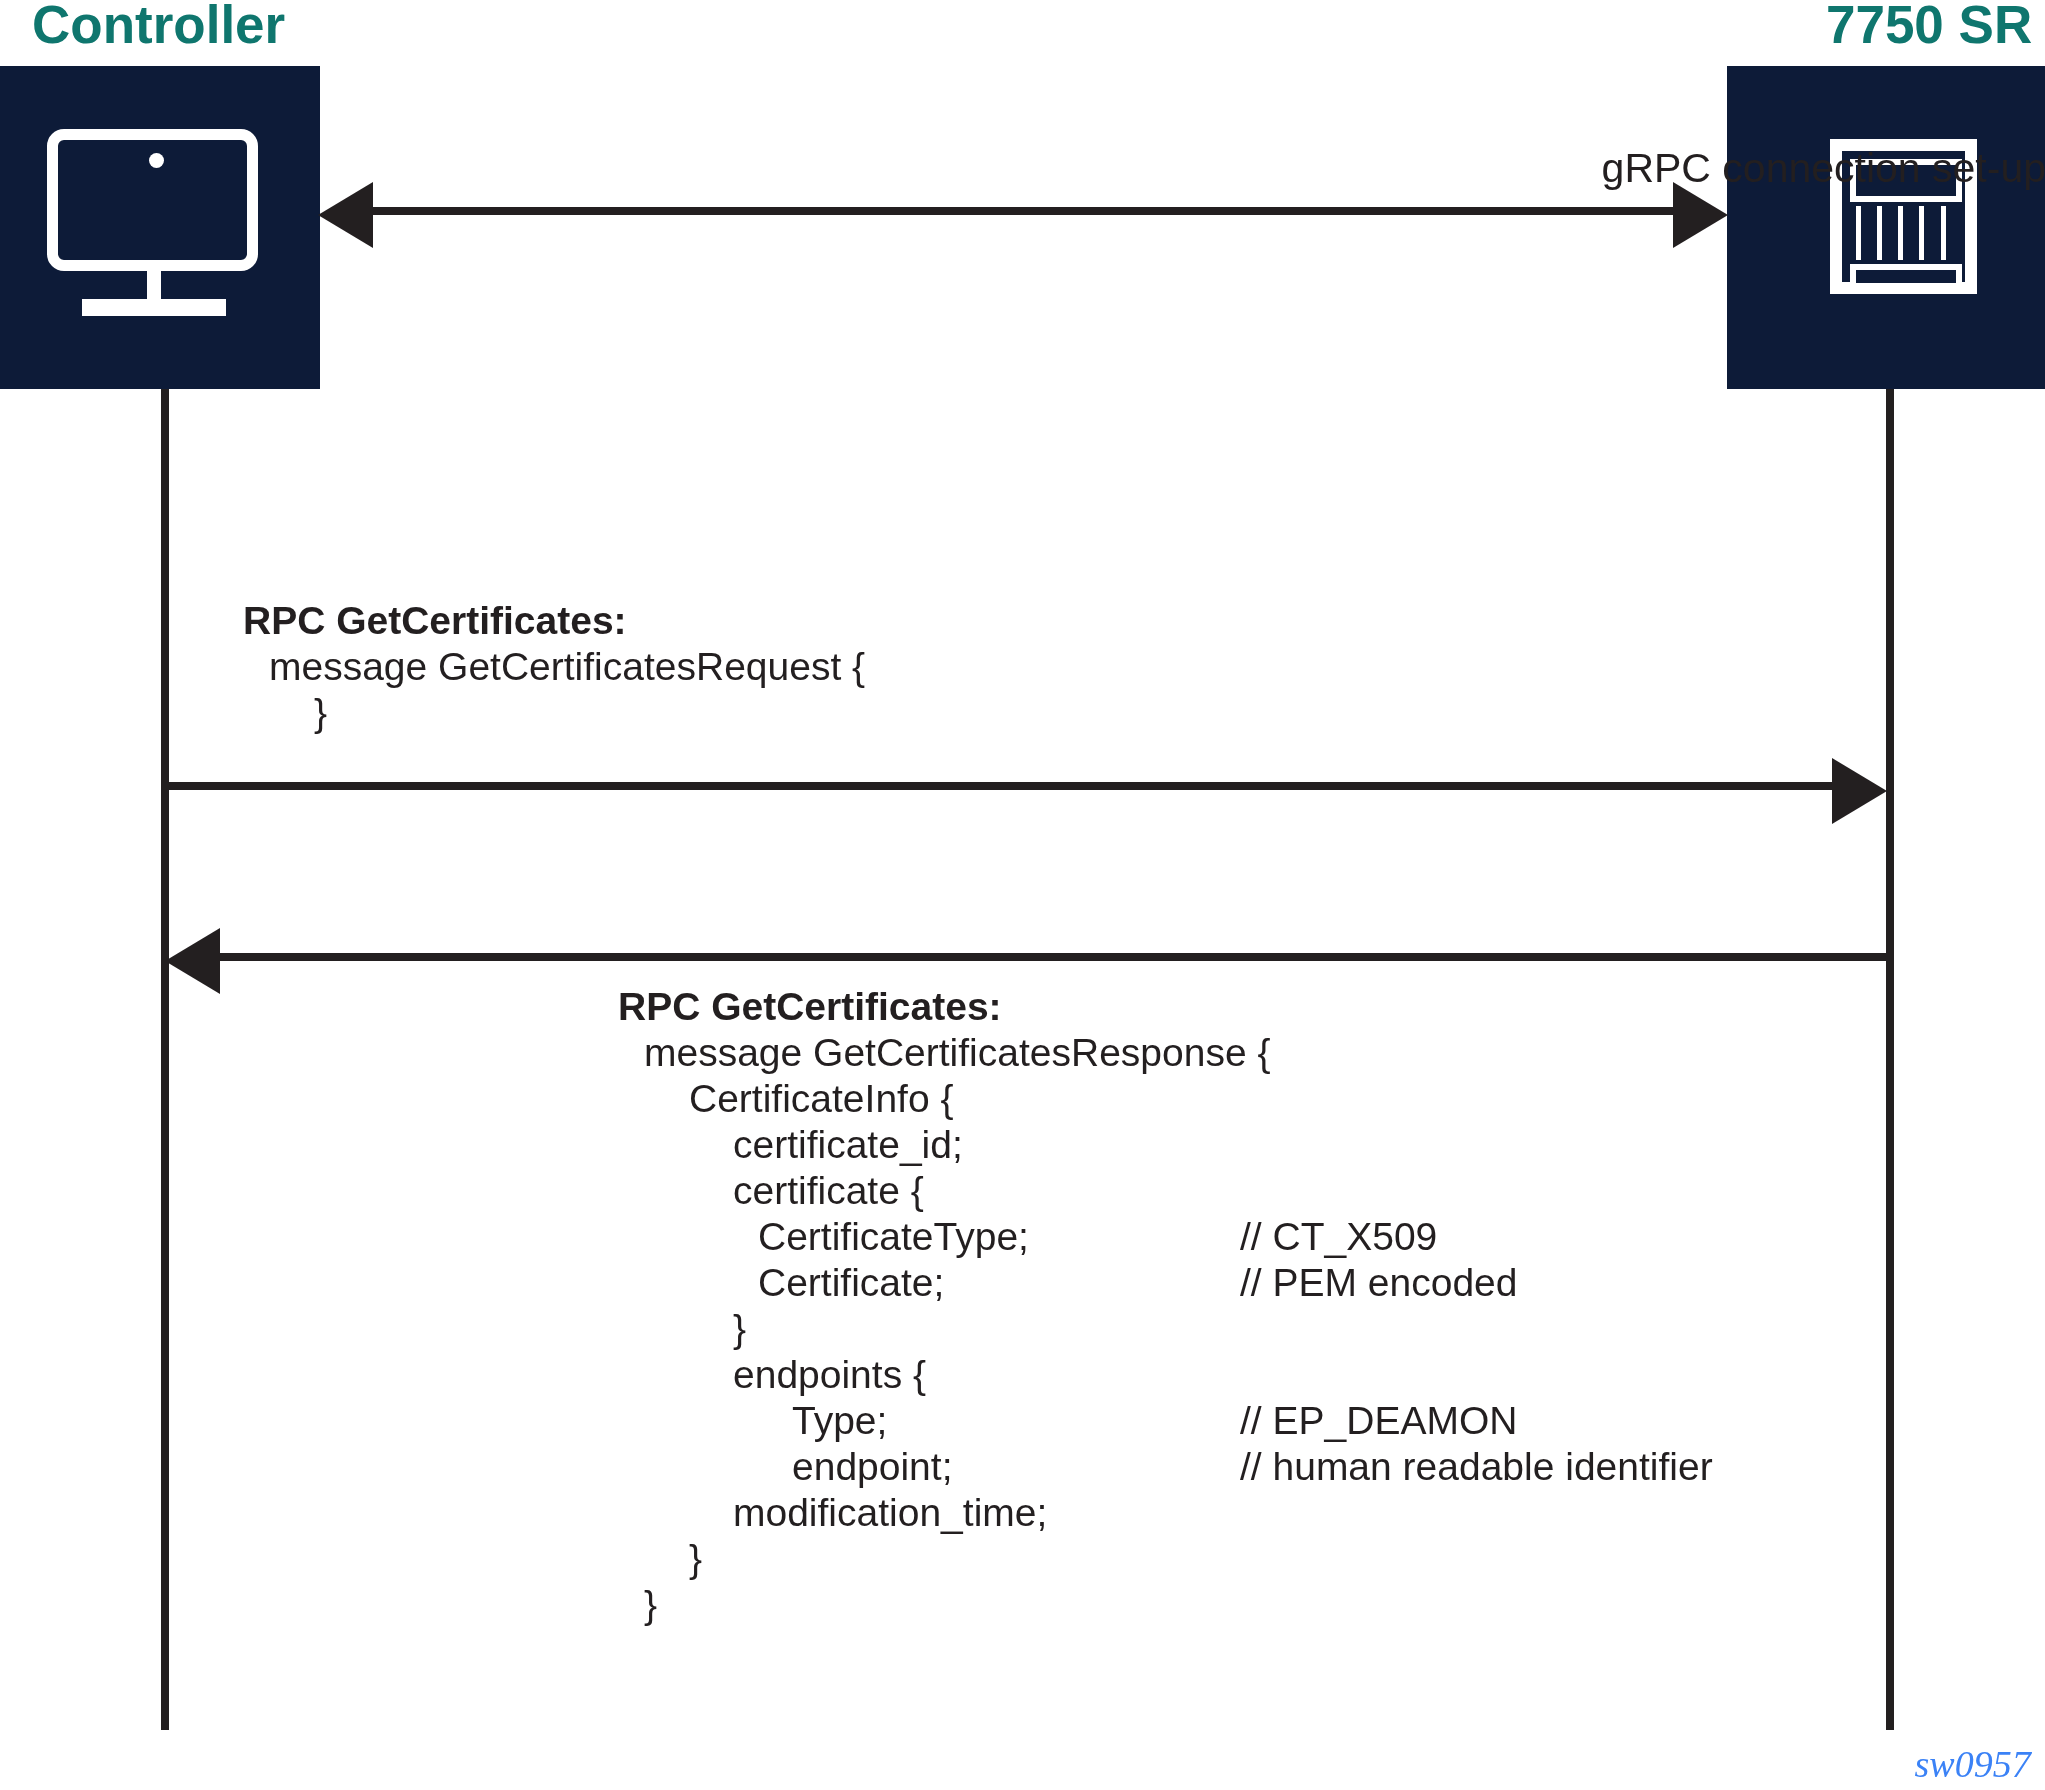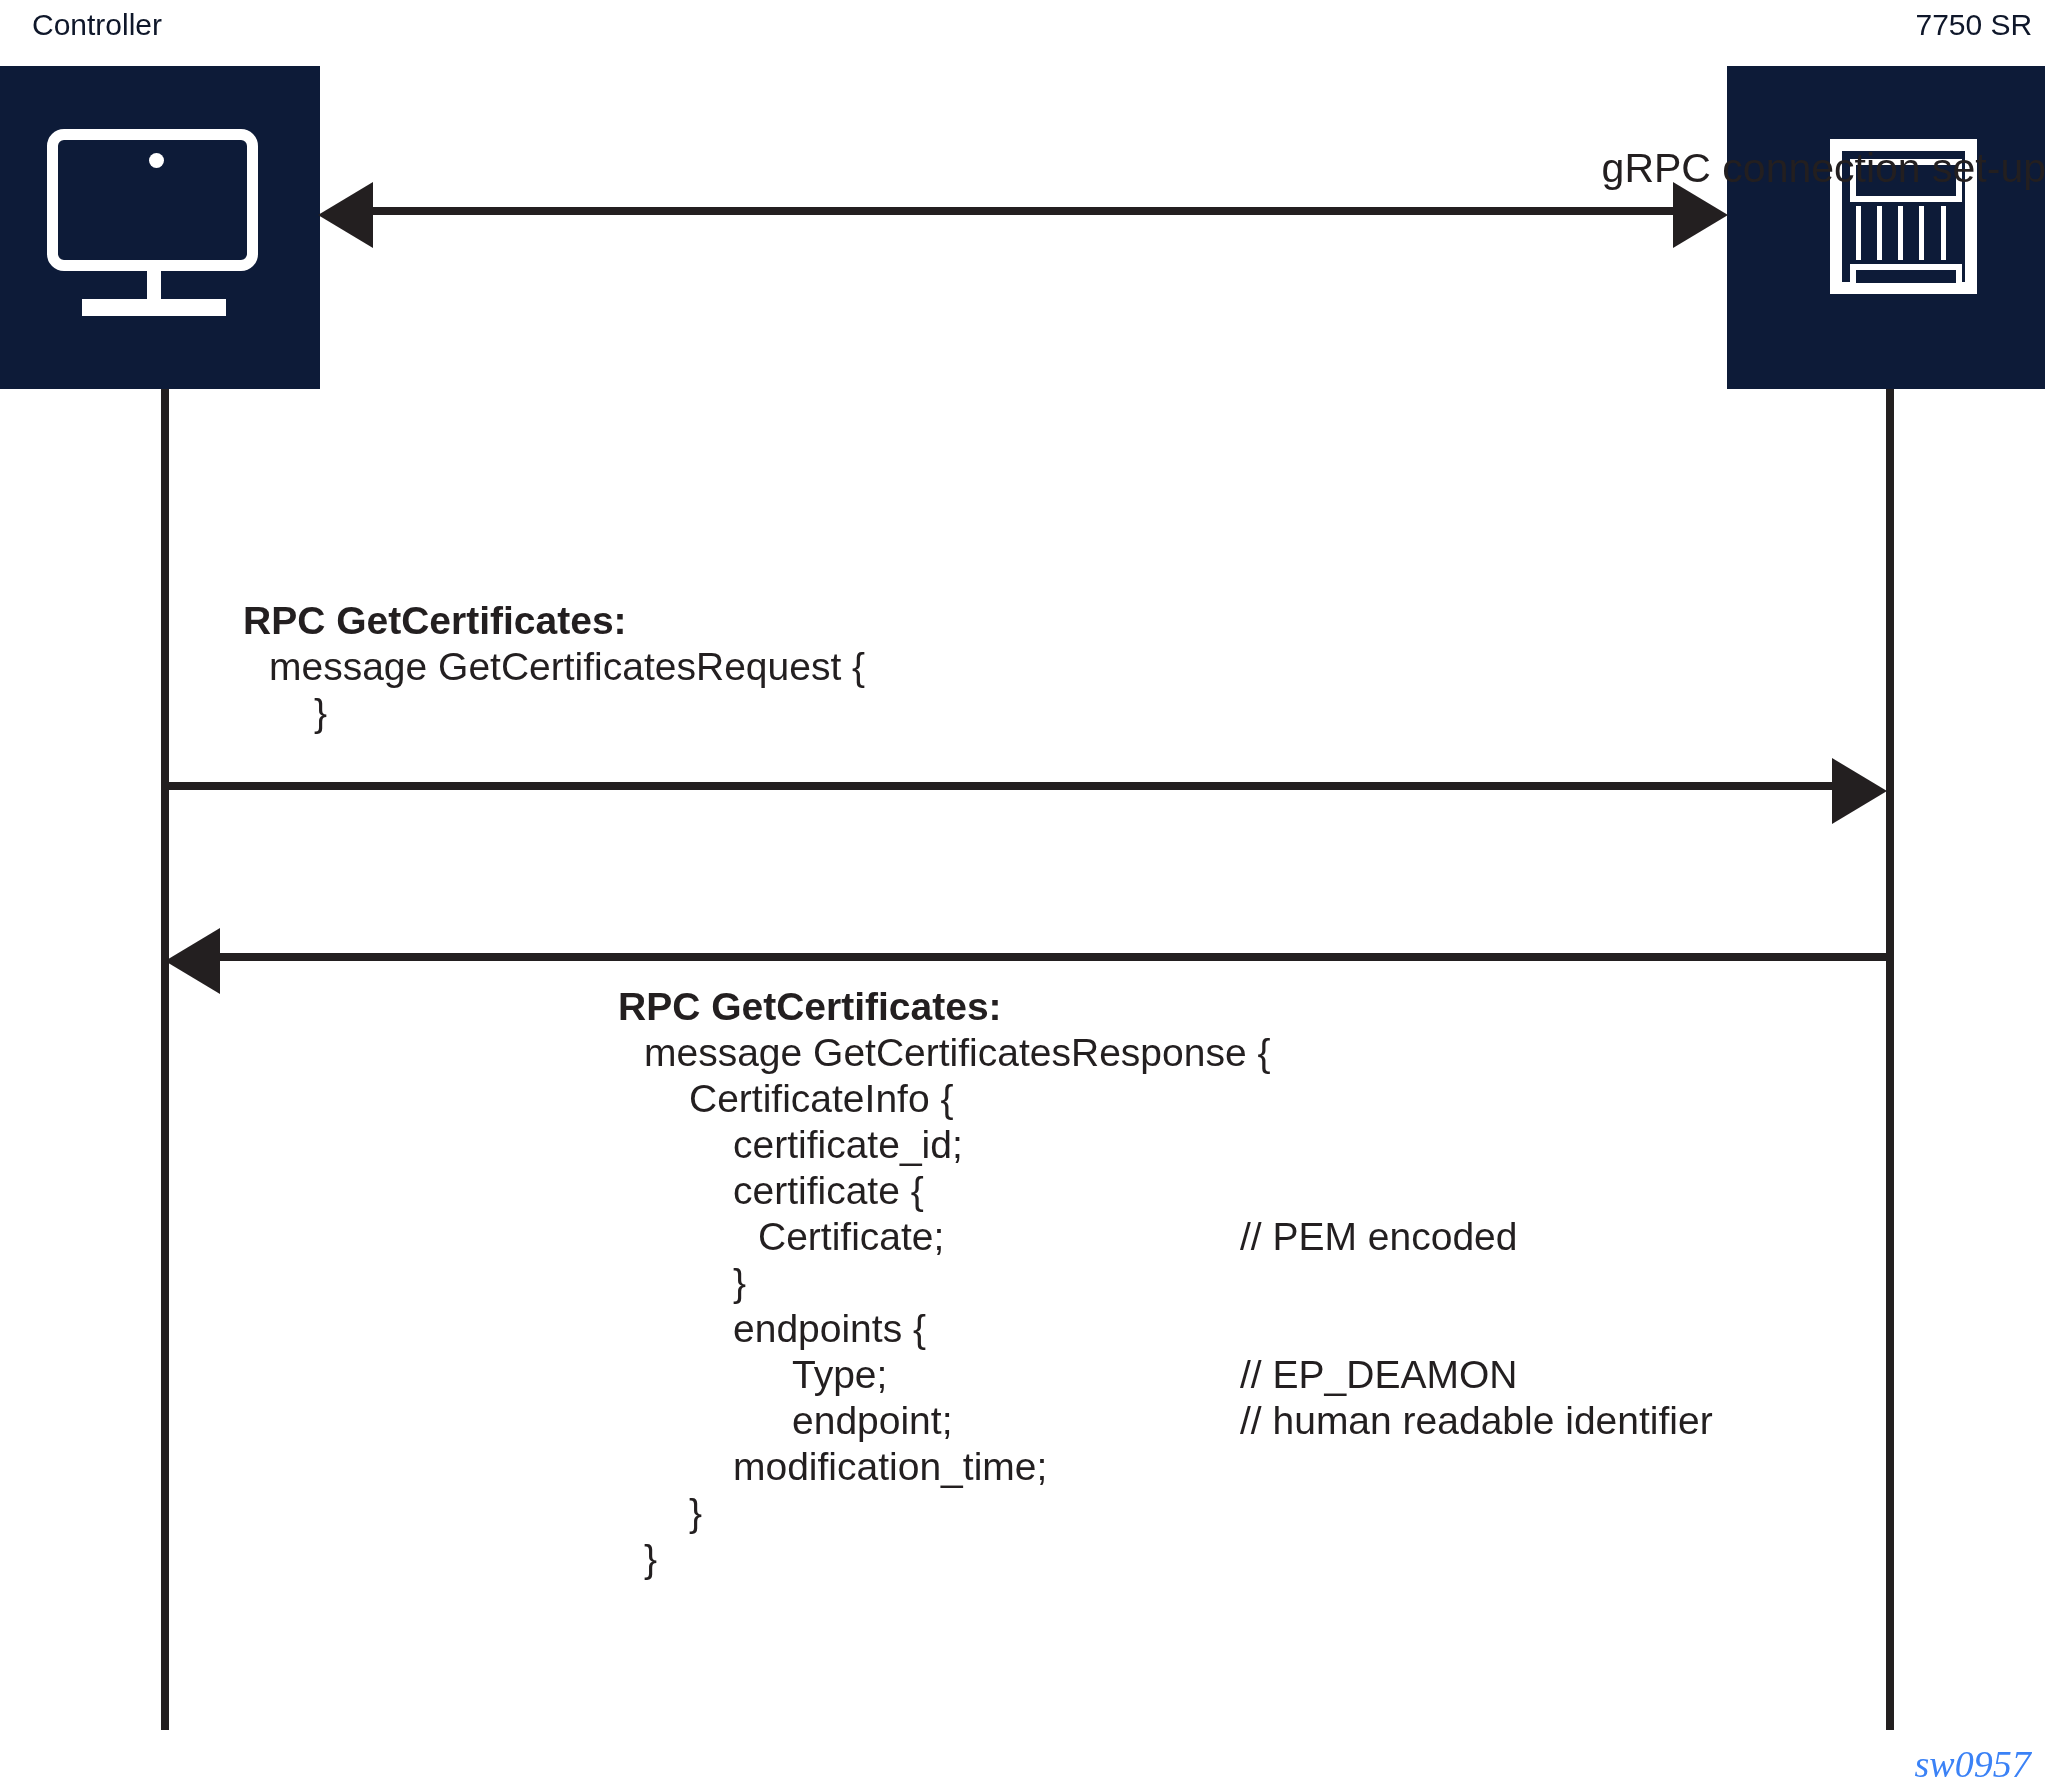--- a/index.html
+++ b/index.html
@@ -15,24 +15,24 @@
     position: relative;
     width: 2046px;
     height: 1791px;
     background: #ffffff;
     overflow: hidden;
   }
 
   
   .actor-label {
     position: absolute;
-    font-weight: normal;
-    font-size: 30px;
+    font-weight: bold;
+    font-size: 53px;
     line-height: 46px;
-    color: #0f172a;
+    color: #0f766e;
     white-space: nowrap;
   }
   #actor-label-controller { left: 32px;  top: 1.5px; }
   #actor-label-router     { right: 13.8px; top: 1.5px; text-align: center; }
 
   .actor-box {
     position: absolute;
     top: 66px;
     height: 323px;
     background: #0d1b38;
@@ -300,20 +300,24 @@
     </span>
 
     <span class="code-line ind-3">
       <span class="code-text">certificate_id;</span>
     </span>
 
     <span class="code-line ind-3">
       <span class="code-text">certificate {</span>
     </span>
 
+    <span class="code-line ind-4">
+      <span class="code-text">CertificateType;</span>
+      <span class="code-comment">// CT_X509</span>
+    </span>
 
     <span class="code-line ind-4">
       <span class="code-text">Certificate;</span>
       <span class="code-comment">// PEM encoded</span>
     </span>
 
     <span class="code-line ind-3">
       <span class="code-text">}</span>
     </span>
 

